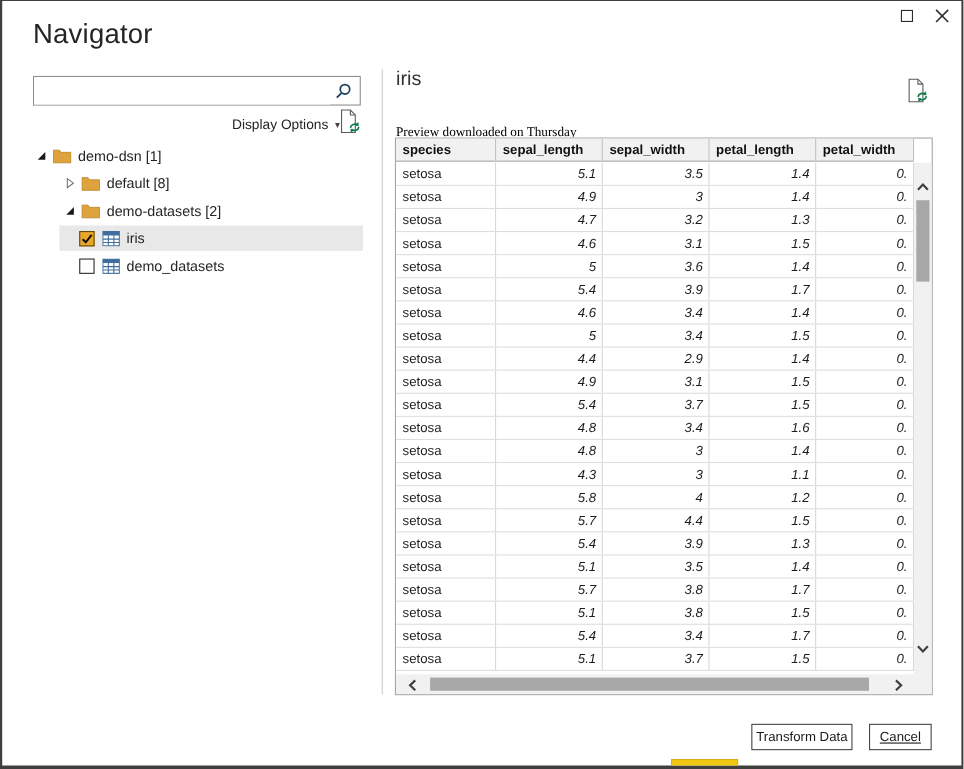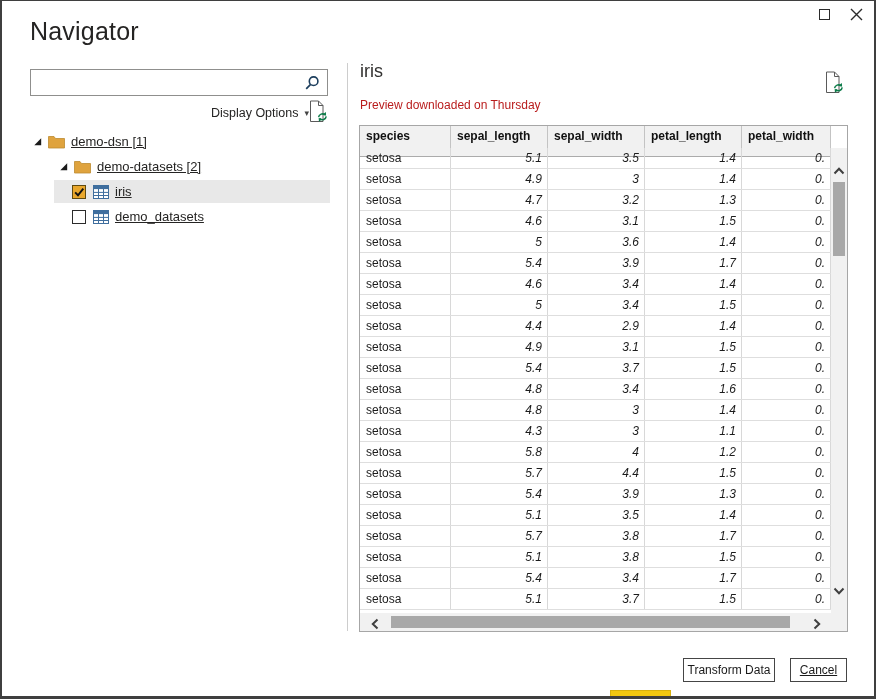--- a/index.html
+++ b/index.html
@@ -28,32 +28,32 @@
   .options-row { position:absolute; left:28px; top:100px; width:298px; height:24px; display:flex; align-items:center; justify-content:flex-end; }
   .display-options { font-size:12.5px; color:#252423; cursor:pointer; display:inline-flex; align-items:center; gap:6px; }
   .caret { font-size:9px; color:#444; }
   .tree { position:absolute; left:28px; top:128px; width:300px; }
   .tree-row { display:flex; align-items:center; height:25px; font-size:13px; cursor:pointer; }
   .tree-spacer { flex:none; height:1px; }
   .tree-content { flex:1; display:flex; align-items:center; height:23px; padding-left:2px; }
   .tree-content.sel { background:#e8e8e8; }
   .exp-slot { flex:none; width:16px; display:flex; align-items:center; }
   .tree-icon { flex:none; margin-right:6px; display:flex; align-items:center; }
-  .tree-label { white-space:nowrap;text-decoration:underline; }
+  .tree-label { white-space:nowrap; }
   .cbx { flex:none; width:14px; height:14px; border:1px solid #2b2b2b; background:#fff; margin-right:7px; display:flex; align-items:center; justify-content:center; cursor:pointer; }
   .cbx.checked { background:#e9a72c; border-color:#5f4a10; }
   
   .divider { position:absolute; left:345px; top:62px; width:1px; height:568px; background:#cdcdcd; }
   
   .preview-title { position:absolute; left:358px; top:60px; font-size:18px; font-weight:400; color:#323130; }
   .refresh-preview { position:absolute; left:823px; top:70px; cursor:pointer; }
-  .preview-subtitle { position:absolute; left:358px; top:97px; font-size:12px; color:#b91c1c; }
+  .preview-subtitle { position:absolute; left:358px; top:112px; font-size:12px; color:#000000;font-family:Liberation Serif, serif; }
   
   .table-wrap { position:absolute; left:357px; top:124px; width:489px; height:507px; border:1px solid #a6a6a6; background:#fff; }
-  .t-head { position:absolute; left:0; top:0; width:471px; height:31px; display:grid; grid-template-columns:91px 97px 97px 97px 89px; background:#f1f1f1; border-bottom:1px solid #ababab; }
+  .t-head { position:absolute; left:0; top:0; width:471px; height:21px; display:grid; grid-template-columns:91px 97px 97px 97px 89px; background:#f1f1f1; border-bottom:1px solid #ababab; }
   .th { font-size:12px; font-weight:bold; color:#111; padding:3px 6px 0 6px; border-right:1px solid #c3c3c3; overflow:hidden; white-space:nowrap; }
   .t-body { position:absolute; left:0; top:22px; width:471px; height:462px; overflow:hidden; }
   .t-row { display:grid; grid-template-columns:91px 97px 97px 97px 89px; height:21px; border-bottom:1px solid #dedede; }
   .td { font-size:12px; color:#1c1c1c; padding:3px 6px 0 6px; border-right:1px solid #d8d8d8; overflow:hidden; white-space:nowrap; }
   .td.num { font-style:italic; text-align:right; padding-right:5px; }
   
   .vscroll { position:absolute; right:0; top:22px; width:16px; height:465px; background:#f1f1f1; }
   .vthumb { position:absolute; left:2px; top:34px; width:12px; height:74px; background:#a8a8a8; cursor:pointer; }
   .chev-up { position:absolute; left:2px; top:13px; cursor:pointer; }
   .chev-down { position:absolute; left:2px; bottom:14px; cursor:pointer; }
@@ -119,20 +119,36 @@
             <svg width="11" height="11" viewBox="0 0 12 12">
               <polygon points="10,2.5 10,10 2.5,10" fill="#1a1a1a"></polygon>
             </svg>
           </span>
           <span class="tree-icon">
             <svg width="17" height="14" viewBox="0 0 17 14">
               <path d="M0.5 1.5 H6 L7.5 3.5 H16.5 V13 H0.5 Z" fill="#DFA33E" stroke="#BC8A30" stroke-width="0.8"></path>
             </svg>
           </span>
           <span class="tree-label">demo-dsn [1]</span>
+        </div>
+      </div>
+      <div class="tree-row">
+        <span class="tree-spacer" style="width: 26px;"></span>
+        <div class="tree-content">
+          <span class="exp-slot">
+            <svg width="11" height="11" viewBox="0 0 12 12">
+              <polygon points="3.5,1.5 9.5,6 3.5,10.5" fill="#ffffff" stroke="#6b6b6b" stroke-width="1"></polygon>
+            </svg>
+          </span>
+          <span class="tree-icon">
+            <svg width="17" height="14" viewBox="0 0 17 14">
+              <path d="M0.5 1.5 H6 L7.5 3.5 H16.5 V13 H0.5 Z" fill="#DFA33E" stroke="#BC8A30" stroke-width="0.8"></path>
+            </svg>
+          </span>
+          <span class="tree-label">default [8]</span>
         </div>
       </div>
       <div class="tree-row">
         <span class="tree-spacer" style="width: 26px;"></span>
         <div class="tree-content">
           <span class="exp-slot">
             <svg width="11" height="11" viewBox="0 0 12 12">
               <polygon points="10,2.5 10,10 2.5,10" fill="#1a1a1a"></polygon>
             </svg>
           </span>

